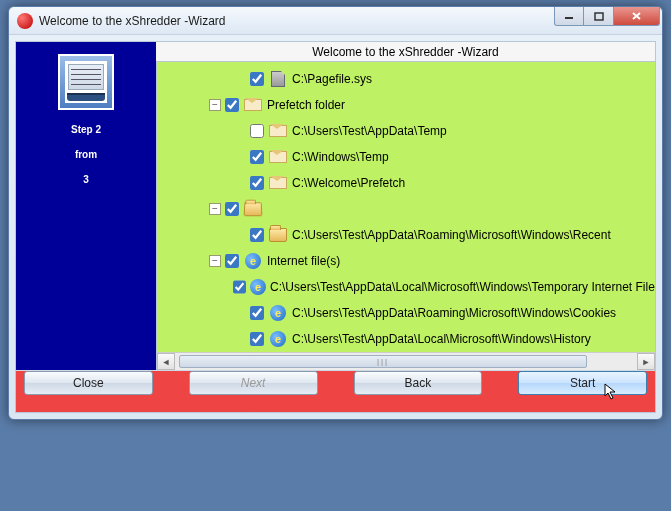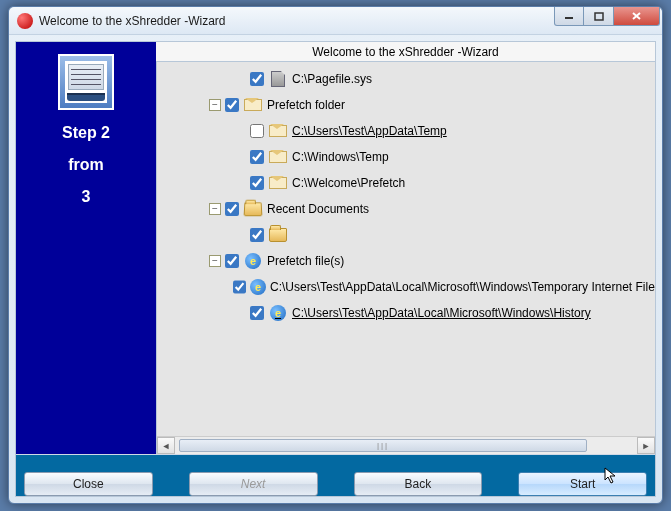--- a/index.html
+++ b/index.html
@@ -9,21 +9,21 @@
     font-size: 12px;
     background: #5a7ca8;
     width: 671px;
     height: 511px;
     overflow: hidden;
     position: relative;
   }
   .window {
     position: absolute;
     left: 8px; top: 6px;
-    width: 655px; height: 498px;
+    width: 655px; height: 414px;
     background: linear-gradient(#e8f0f8, #dae6f2);
     border: 1px solid #5a7ca8;
     border-radius: 6px;
     box-shadow: 0 0 12px rgba(0,0,0,0.5);
     display: flex;
     flex-direction: column;
   }
   .titlebar {
     height: 28px;
     display: flex;
@@ -96,40 +96,40 @@
   }
   .shred-doc {
     flex: 1; margin: 3px;
     background: linear-gradient(#e8eef6, #cfd9e6);
     border: 1px solid #9ab;
     display: flex; flex-direction: column; justify-content: space-around;
     padding: 2px;
   }
   .shred-doc span { height: 1px; background: #556; }
   .shred-slot { height: 8px; background: #2b4f80; border-top: 2px solid #1a3050; margin: 0 2px 2px; border-radius: 0 0 3px 3px; }
-  .step-text { margin-top: 14px; font-weight: bold; font-size: 16px; text-align: center; }
+  .step-text { margin-top: 14px; font-weight: bold; font-size: 10px; text-align: center; }
   .main {
     flex: 1;
     min-width: 0;
     display: flex;
     flex-direction: column;
   }
   .panel-title {
     height: 20px;
     text-align: center;
     font-size: 12px;
     border-bottom: 1px solid #b7c7d8;
     display: flex;
     align-items: center;
     justify-content: center;
     background: #f6f6f6;
   }
   .tree-wrap {
     flex: 1;
-    background: #e5e5e5;
+    background: #bef264;
     position: relative;
     overflow: hidden;
     border-left: 1px solid #b7c7d8;
   }
   .tree {
     position: absolute;
     left: 0; top: 0; right: 0; bottom: 18px;
     overflow: hidden;
     padding: 4px 0 4px 4px;
   }
@@ -210,24 +210,24 @@
   .hscroll .thumb {
     position:absolute; left:4px; right:50px; top:2px; bottom:2px;
     background: linear-gradient(#e8eef6,#cfd9e6);
     border:1px solid #a0b0c4; border-radius:2px;
     display:flex; align-items:center; justify-content:center;
     color:#888; font-size:8px; letter-spacing:2px;
   }
   .footer {
     height: 42px;
     display: flex;
-    align-items: flex-end;
+    align-items: flex-start;
     padding: 0 8px;
     gap: 36px;
-    background: #0369a1;
+    background: #ef4444;
     border-top: 1px solid #cfd9e6;
   }
   .btn {
     flex: 1;
     height: 24px;
     border: 1px solid #8a9bb0;
     border-radius: 3px;
     background: linear-gradient(#fafcff, #dfe7f0 48%, #cfd9e6 52%, #e6edf5);
     display: flex; align-items: center; justify-content: center;
     font-size: 12px;
@@ -305,21 +305,21 @@
                 <span class="lbl">C:\Pagefile.sys</span>
               </div>
               <div class="node" style="padding-left: 48px;">
                 <div class="exp">−</div>
                 <input type="checkbox" class="chk" checked="" style="">
                 <span class="icon">
                   <span class="icon-env"></span>
                 </span>
                 <span class="lbl">Prefetch folder</span>
               </div>
-              <div class="node" style="padding-left: 72px; text-decoration: underline;">
+              <div class="node" style="padding-left: 72px;">
                 <div class="exp-space"></div>
                 <input type="checkbox" class="chk" style="">
                 <span class="icon">
                   <span class="icon-env"></span>
                 </span>
                 <span class="lbl">C:\Users\Test\AppData\Temp</span>
               </div>
               <div class="node" style="padding-left: 72px;">
                 <div class="exp-space"></div>
                 <input type="checkbox" class="chk" checked="" style="">
@@ -335,46 +335,54 @@
                   <span class="icon-env"></span>
                 </span>
                 <span class="lbl">C:\Welcome\Prefetch</span>
               </div>
               <div class="node" style="padding-left: 48px;">
                 <div class="exp">−</div>
                 <input type="checkbox" class="chk" checked="" style="">
                 <span class="icon">
                   <span class="icon-folder icon-folder-open"></span>
                 </span>
-                <span class="lbl">Recent Documents</span>
               </div>
               <div class="node" style="padding-left: 72px;">
                 <div class="exp-space"></div>
                 <input type="checkbox" class="chk" checked="" style="">
                 <span class="icon">
                   <span class="icon-folder"></span>
                 </span>
+                <span class="lbl">C:\Users\Test\AppData\Roaming\Microsoft\Windows\Recent</span>
               </div>
               <div class="node" style="padding-left: 48px;">
                 <div class="exp">−</div>
                 <input type="checkbox" class="chk" checked="" style="">
                 <span class="icon">
                   <span class="icon-ie"></span>
                 </span>
-                <span class="lbl">Prefetch file(s)</span>
+                <span class="lbl">Internet file(s)</span>
               </div>
               <div class="node" style="padding-left: 72px;">
                 <div class="exp-space"></div>
                 <input type="checkbox" class="chk" checked="" style="">
                 <span class="icon">
                   <span class="icon-ie"></span>
                 </span>
                 <span class="lbl">C:\Users\Test\AppData\Local\Microsoft\Windows\Temporary Internet Files</span>
               </div>
-              <div class="node" style="padding-left: 72px; text-decoration: underline;">
+              <div class="node" style="padding-left: 72px;">
+                <div class="exp-space"></div>
+                <input type="checkbox" class="chk" checked="" style="">
+                <span class="icon">
+                  <span class="icon-ie"></span>
+                </span>
+                <span class="lbl">C:\Users\Test\AppData\Roaming\Microsoft\Windows\Cookies</span>
+              </div>
+              <div class="node" style="padding-left: 72px;">
                 <div class="exp-space"></div>
                 <input type="checkbox" class="chk" checked="" style="">
                 <span class="icon">
                   <span class="icon-ie"></span>
                 </span>
                 <span class="lbl">C:\Users\Test\AppData\Local\Microsoft\Windows\History</span>
               </div>
             </div>
           <div class="hscroll">
             <div class="arrow">◄</div>

